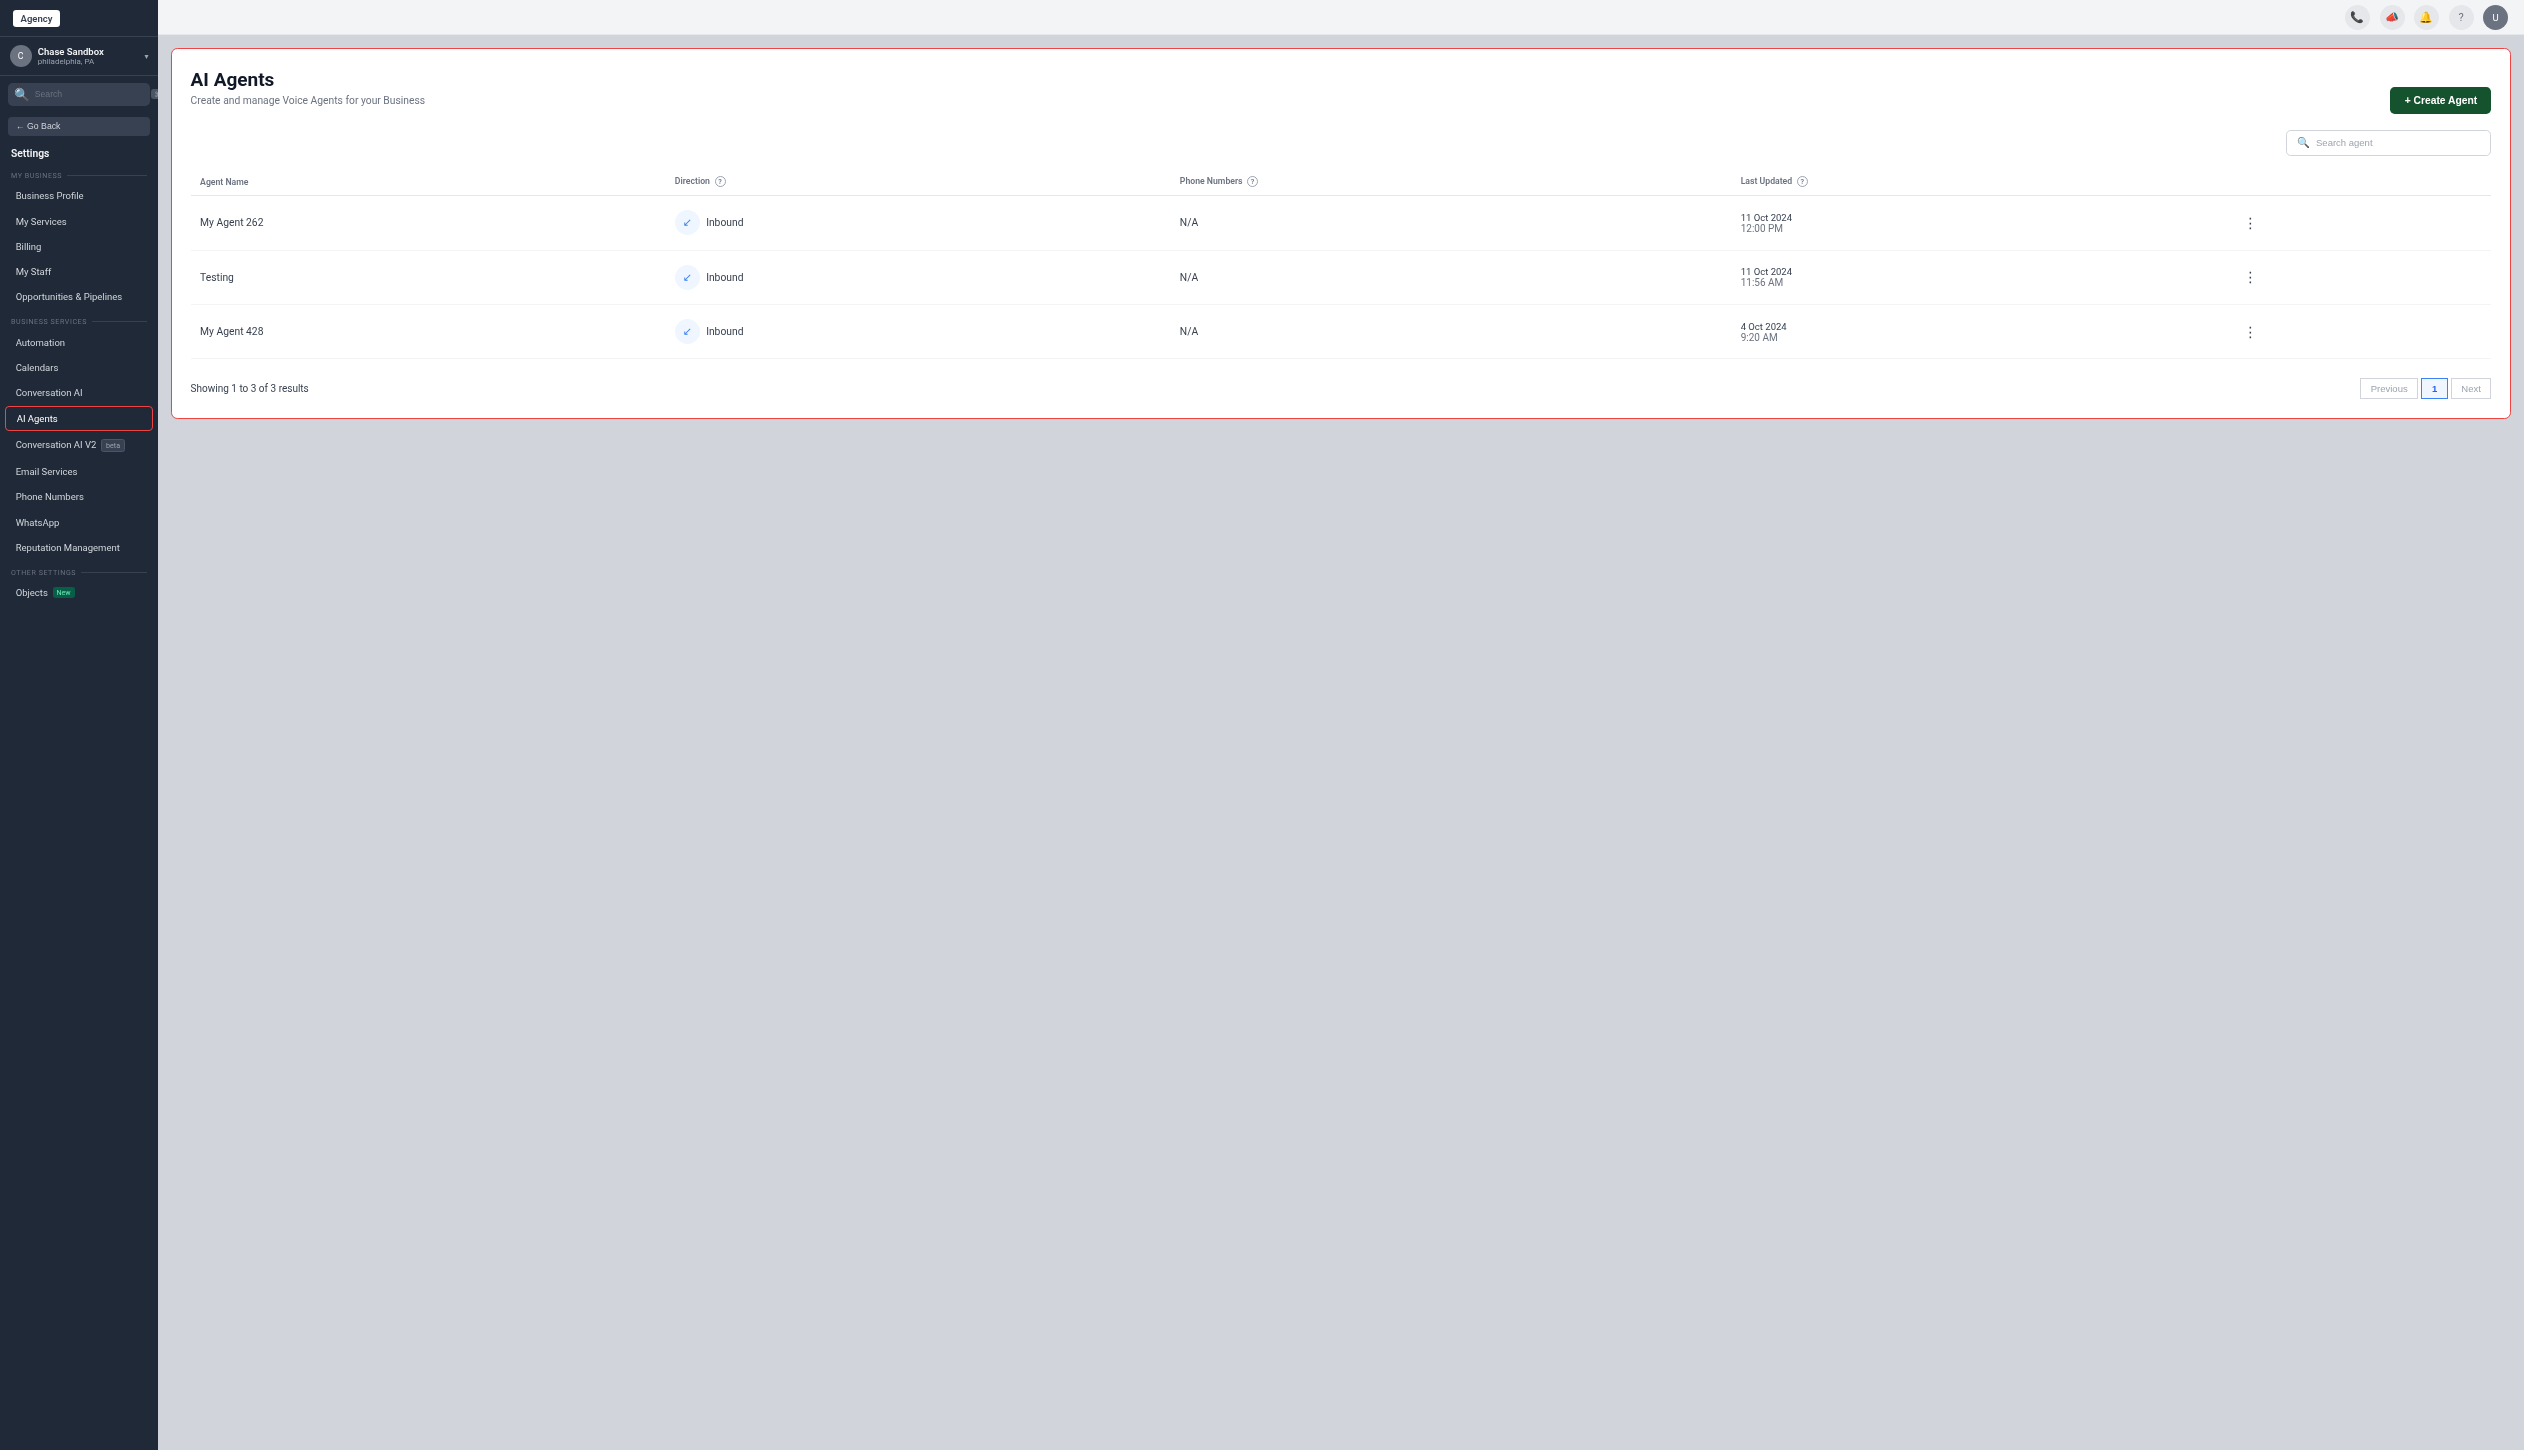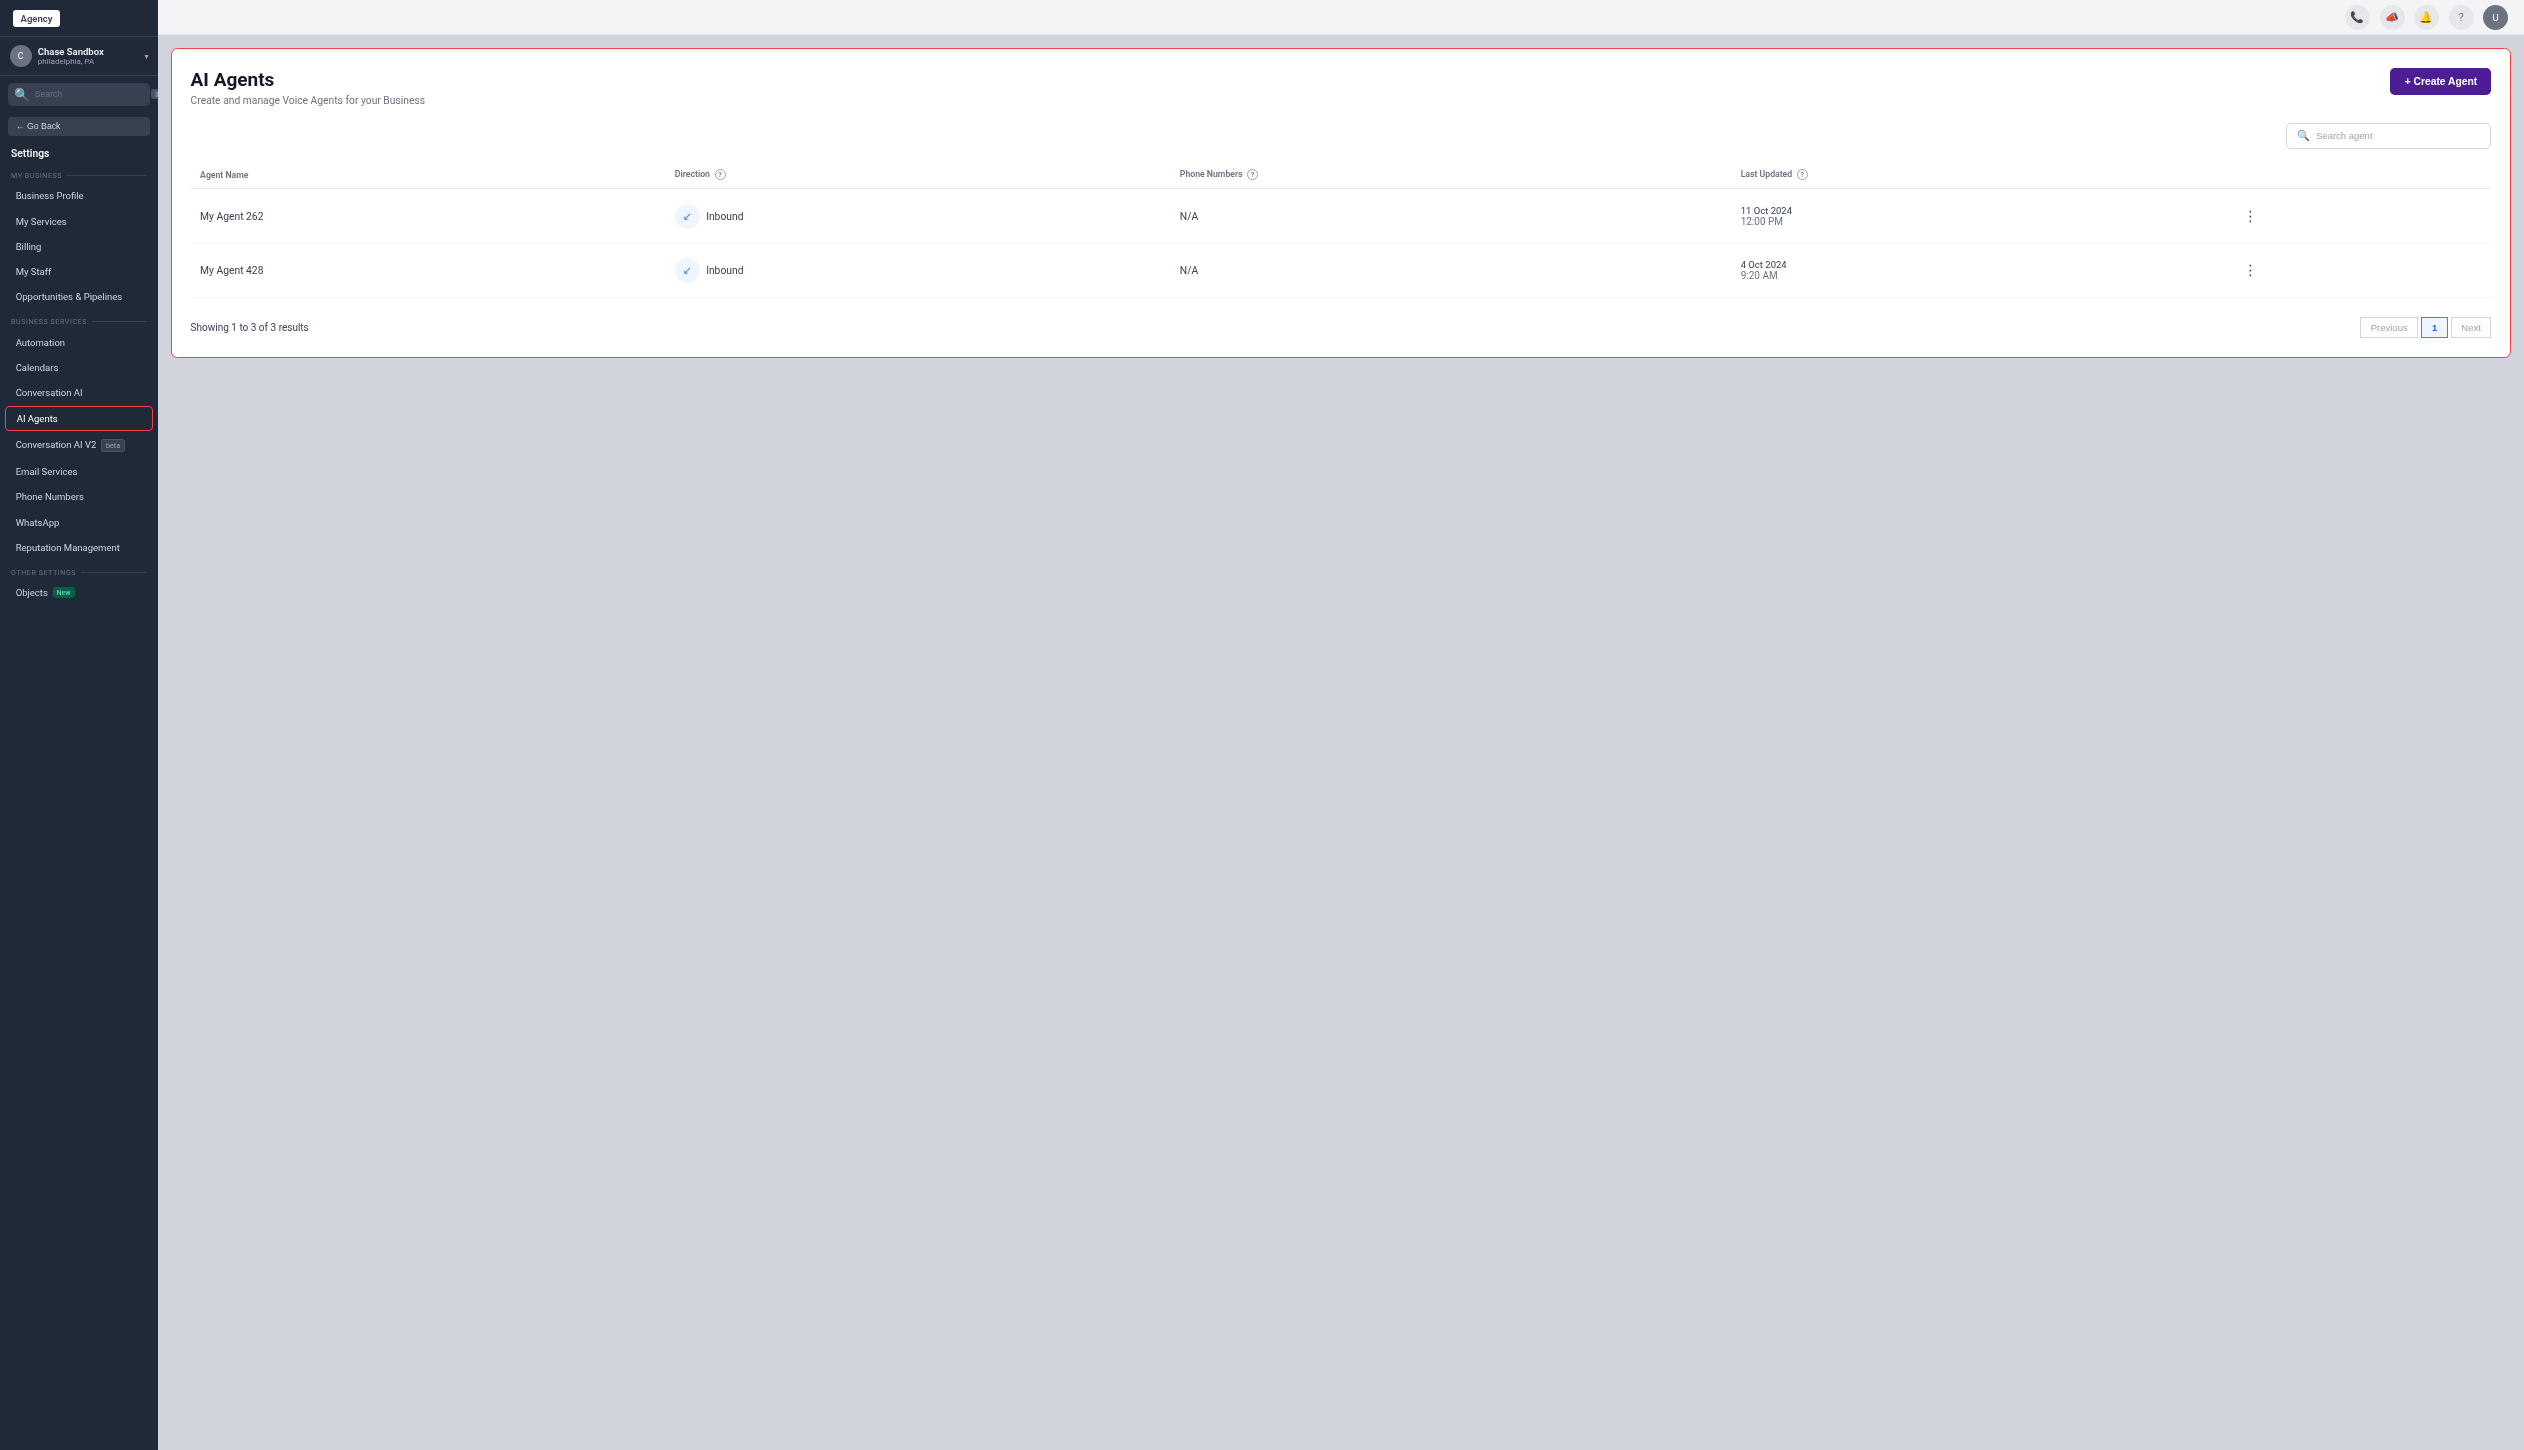--- a/index.html
+++ b/index.html
@@ -178,30 +178,31 @@
     .panel-header {
       display: flex;
       align-items: flex-start;
       justify-content: space-between;
       margin-bottom: 16px;
     }
     .panel-title { font-size: 19px; font-weight: 700; color: #111827; }
     .panel-subtitle { font-size: 10.3px; color: #6b7280; margin-top: 3.2px; }
 
     .create-agent-btn {
-      background: #4c1d95;
+      background: #14532d;
       color: white;
       border: none;
       border-radius: 4.7px;
       padding: 8px 14.2px;
       font-size: 10.3px;
       font-weight: 600;
       cursor: pointer;
       display: flex; align-items: center; gap: 4.7px;
       white-space: nowrap;
+      margin-top: 19px;
     }
 
     .search-bar {
       display: flex; align-items: center;
       border: 0.8px solid #d1d5db;
       border-radius: 4.7px;
       padding: 5.5px 9.5px;
       gap: 6.3px;
       width: 205px;
       margin-left: auto;
@@ -429,20 +430,37 @@
       <td>N/A</td>
       <td>
         <div class="last-updated">11 Oct 2024</div>
         <div class="last-updated-time">12:00 PM</div>
       </td>
       <td>
         <button class="more-btn">⋮</button>
       </td>
     </tr>
             <tr>
+      <td>Testing</td>
+      <td>
+        <div class="direction-cell">
+          <div class="inbound-icon">↙</div>
+          <span>Inbound</span>
+        </div>
+      </td>
+      <td>N/A</td>
+      <td>
+        <div class="last-updated">11 Oct 2024</div>
+        <div class="last-updated-time">11:56 AM</div>
+      </td>
+      <td>
+        <button class="more-btn">⋮</button>
+      </td>
+    </tr>
+            <tr>
       <td>My Agent 428</td>
       <td>
         <div class="direction-cell">
           <div class="inbound-icon">↙</div>
           <span>Inbound</span>
         </div>
       </td>
       <td>N/A</td>
       <td>
         <div class="last-updated">4 Oct 2024</div>

